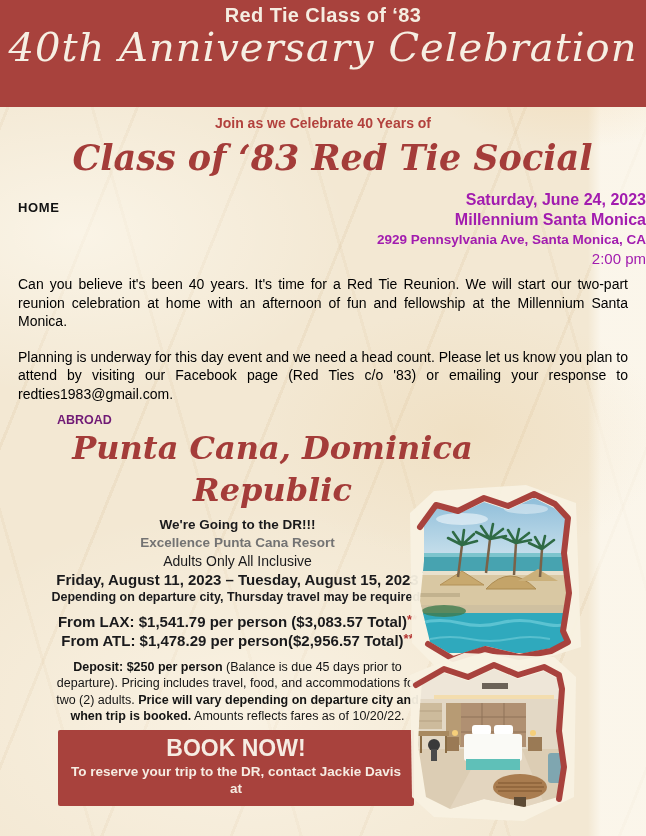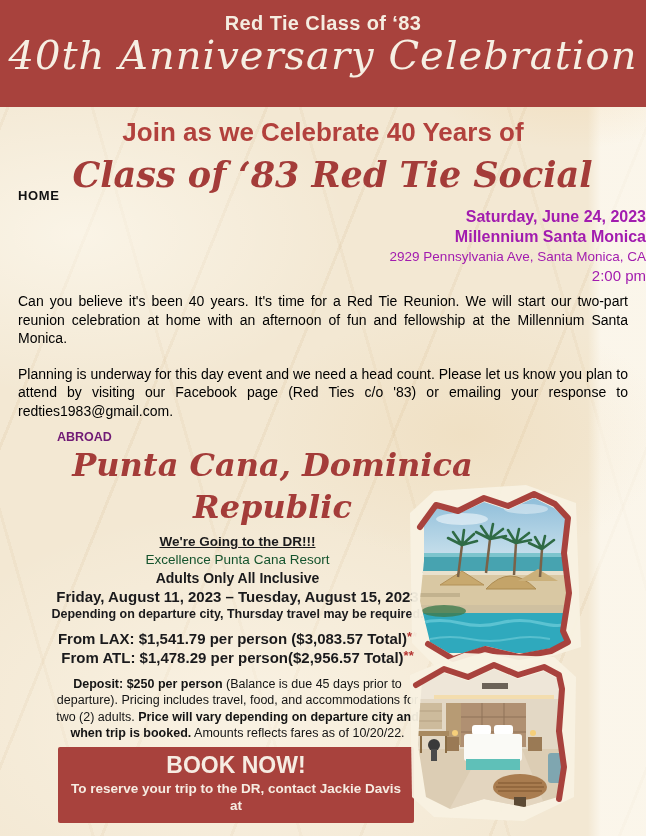--- a/index.html
+++ b/index.html
@@ -11,40 +11,40 @@
       radial-gradient(ellipse 260px 160px at 88% 6%, rgba(238,201,146,.40), transparent 62%),
       radial-gradient(ellipse 420px 250px at 12% 28%, rgba(255,252,244,.60), transparent 65%),
       radial-gradient(ellipse 340px 210px at 72% 52%, rgba(231,203,156,.28), transparent 60%),
       radial-gradient(ellipse 520px 320px at 38% 86%, rgba(255,250,240,.55), transparent 66%),
       linear-gradient(to right, transparent 91%, rgba(255,253,247,.65) 93%),
       repeating-linear-gradient(112deg, transparent 0 46px, rgba(206,174,128,.14) 46px 49px, transparent 49px 120px),
       repeating-linear-gradient(74deg, transparent 0 88px, rgba(206,174,128,.10) 88px 91px, transparent 91px 200px);
   }
   .script{font-family:"DejaVu Serif",serif;font-style:italic;}
   .banner{height:107px;box-sizing:border-box;background:#a8423d;text-align:center;
-    color:#f5ede1;padding-top:12px;}
+    color:#f5ede1;padding-top:4px;}
   .banner-line1{font-size:20px;font-weight:700;letter-spacing:.4px;}
   .banner-line2{font-size:40px;line-height:1.1;margin-top:-2px;letter-spacing:1px;color:#f6efe3;}
-  .intro{margin-top:7px;text-align:center;color:#b2413d;font-size:26px;font-weight:700;line-height:1.42;}
-  .home-label{position:absolute;left:18px;top:188px;font-size:13px;font-weight:700;color:#121212;
+  .intro{margin-top:7px;text-align:center;color:#b2413d;font-size:14px;font-weight:700;line-height:1.42;}
+  .home-label{position:absolute;left:18px;top:200px;font-size:13px;font-weight:700;color:#121212;
     letter-spacing:.6px;cursor:pointer;}
   .home-script{text-align:center;color:#a43c39;font-size:35px;font-weight:600;margin:2px 0 0;line-height:1.25;padding-left:19px;}
   .event{margin-top:10px;text-align:right;color:#a21caf;line-height:1.3;margin-left:12px;}
   .ev-strong{font-size:16px;font-weight:700;}
-  .ev-address{font-size:13.5px;font-weight:400;}
+  .ev-address{font-size:13.5px;font-weight:700;}
   .ev-time{font-size:15px;font-weight:500;}
   .para{margin:7px 18px 0;font-size:14px;line-height:1.32;text-align:justify;font-weight:400;color:#000000;}
   .para.second{margin-top:17px;}
   .abroad{margin-top:10px;position:relative;}
   .abroad-label{margin-left:57px;font-size:12.5px;font-weight:700;color:#701a75;cursor:pointer;}
   .abroad-script{width:545px;text-align:center;color:#a43c39;font-size:32px;font-weight:600;margin:1px 0 0;line-height:1.3;}
   .abroad-col{width:475px;text-align:center;}
-  .going{margin-top:6px;font-size:13.5px;font-weight:700;text-decoration:underline;}
-  .resort{margin-top:3px;font-size:13.5px;font-weight:400;color:#14532d;}
-  .inclusive{margin-top:3px;font-size:14px;font-weight:700;}
+  .going{margin-top:6px;font-size:13.5px;font-weight:700;}
+  .resort{margin-top:3px;font-size:13.5px;font-weight:700;color:#737373;}
+  .inclusive{margin-top:3px;font-size:14px;font-weight:400;}
   .dates{margin-top:2px;font-size:15px;font-weight:700;}
   .travel-note{margin-top:2px;font-size:12.5px;font-weight:600;}
   .prices{margin-top:9px;line-height:1.22;}
   .price-line{font-size:15px;font-weight:700;}
   .ast{color:#b43431;font-weight:700;position:relative;top:-3px;font-size:13px;}
   .occupancy{font-size:13.5px;font-weight:700;margin-top:1px;}
   .deposit{width:378px;margin:9px auto 0;font-size:12.5px;line-height:1.31;font-weight:500;text-align:center;color:#141414;}
   .deposit .b{font-weight:700;}
   .book-box{width:356px;margin:6px 0 0 58px;background:#a8423d;color:#f6ece2;text-align:center;
     padding:5px 8px 8px;box-sizing:border-box;border-radius:2px;}

